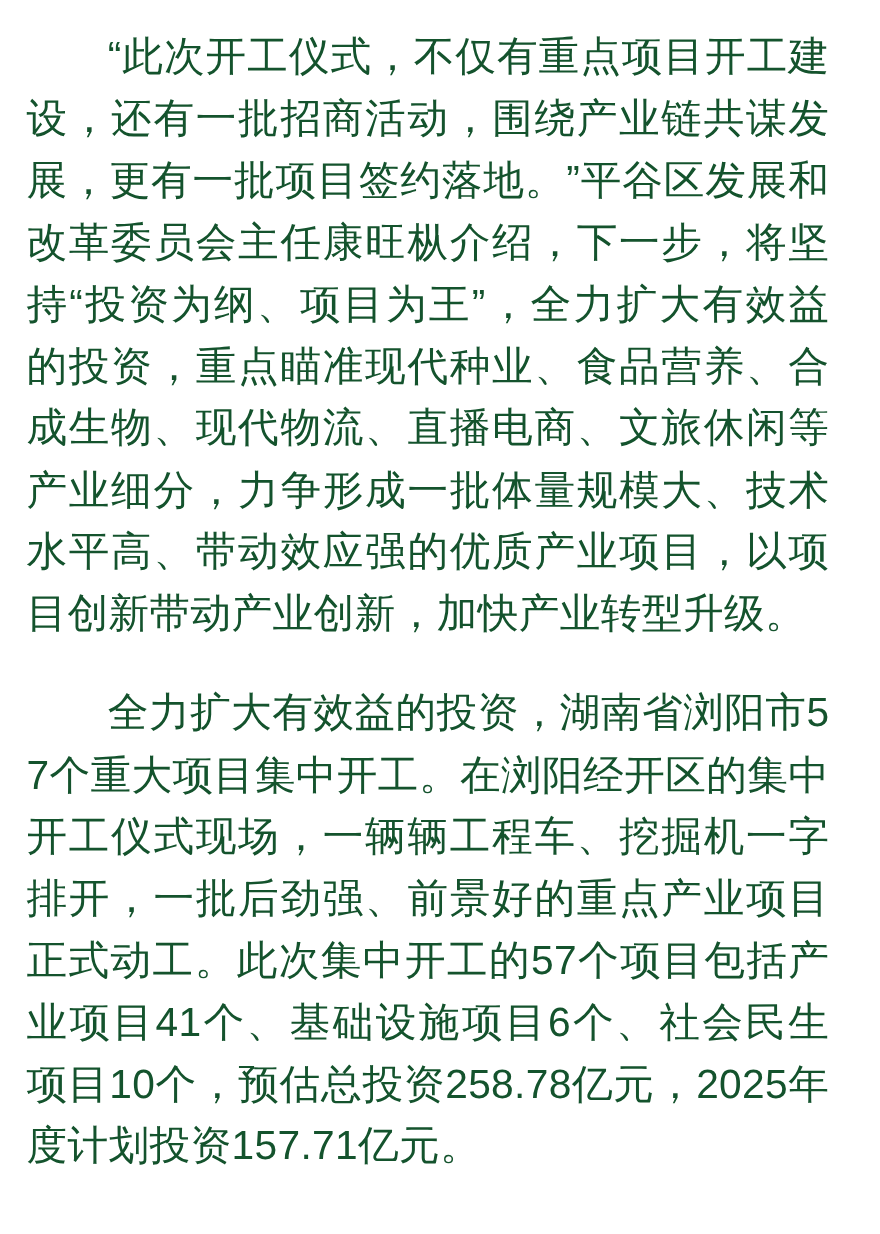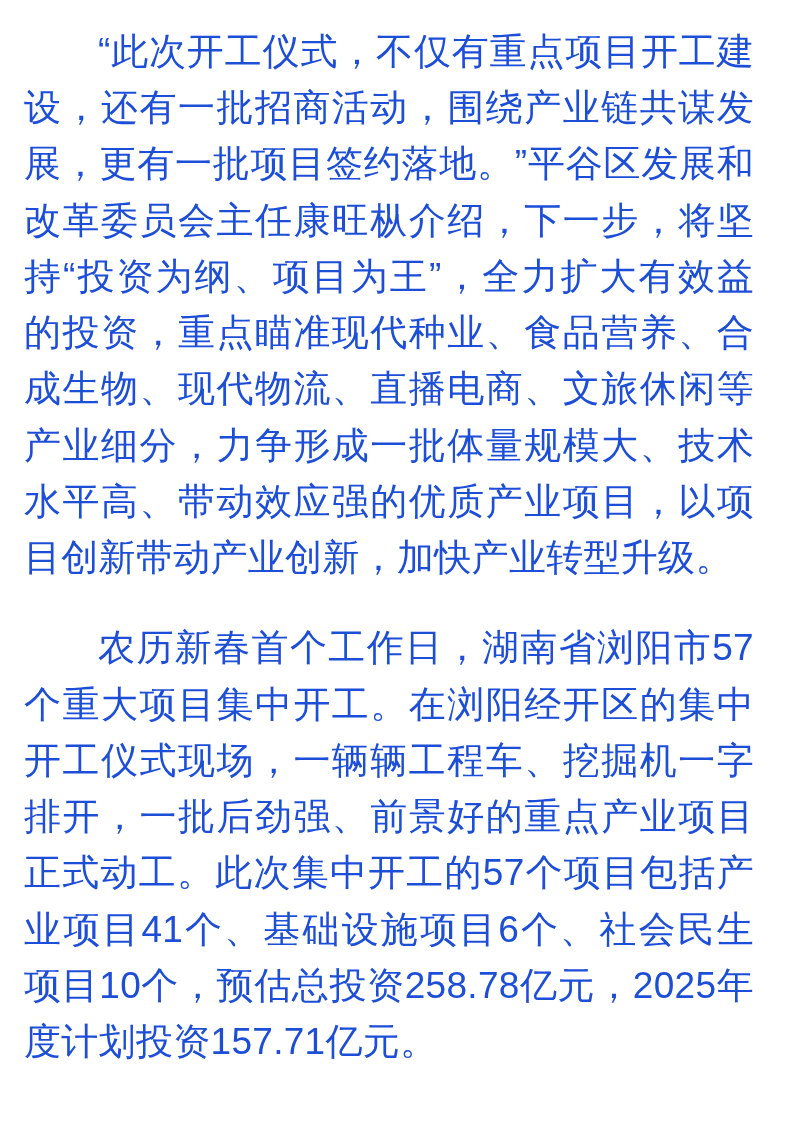--- a/index.html
+++ b/index.html
@@ -26,28 +26,28 @@
   }
   .para {
     margin: 0 0 34px 0;
     font-size: 37px;
     line-height: 1.52;
     letter-spacing: 0.3px;
     text-align: justify;
     text-justify: inter-character;
     text-indent: 2em;
     font-weight: 400;
-    color: #1d4ed8;
+    color: #14532d;
     word-break: break-all;
   }
   .para:last-child {
     margin-bottom: 0;
   }
 </style>
 </head>
 <body>
 
 <div class="page">
   <div class="article">
     <p class="para">“此次开工仪式，不仅有重点项目开工建设，还有一批招商活动，围绕产业链共谋发展，更有一批项目签约落地。”平谷区发展和改革委员会主任康旺枞介绍，下一步，将坚持“投资为纲、项目为王”，全力扩大有效益的投资，重点瞄准现代种业、食品营养、合成生物、现代物流、直播电商、文旅休闲等产业细分，力争形成一批体量规模大、技术水平高、带动效应强的优质产业项目，以项目创新带动产业创新，加快产业转型升级。</p>
-    <p class="para">农历新春首个工作日，湖南省浏阳市57个重大项目集中开工。在浏阳经开区的集中开工仪式现场，一辆辆工程车、挖掘机一字排开，一批后劲强、前景好的重点产业项目正式动工。此次集中开工的57个项目包括产业项目41个、基础设施项目6个、社会民生项目10个，预估总投资258.78亿元，2025年度计划投资157.71亿元。</p>
+    <p class="para">全力扩大有效益的投资，湖南省浏阳市57个重大项目集中开工。在浏阳经开区的集中开工仪式现场，一辆辆工程车、挖掘机一字排开，一批后劲强、前景好的重点产业项目正式动工。此次集中开工的57个项目包括产业项目41个、基础设施项目6个、社会民生项目10个，预估总投资258.78亿元，2025年度计划投资157.71亿元。</p>
   </div>
 </div>
 
 </body></html>

